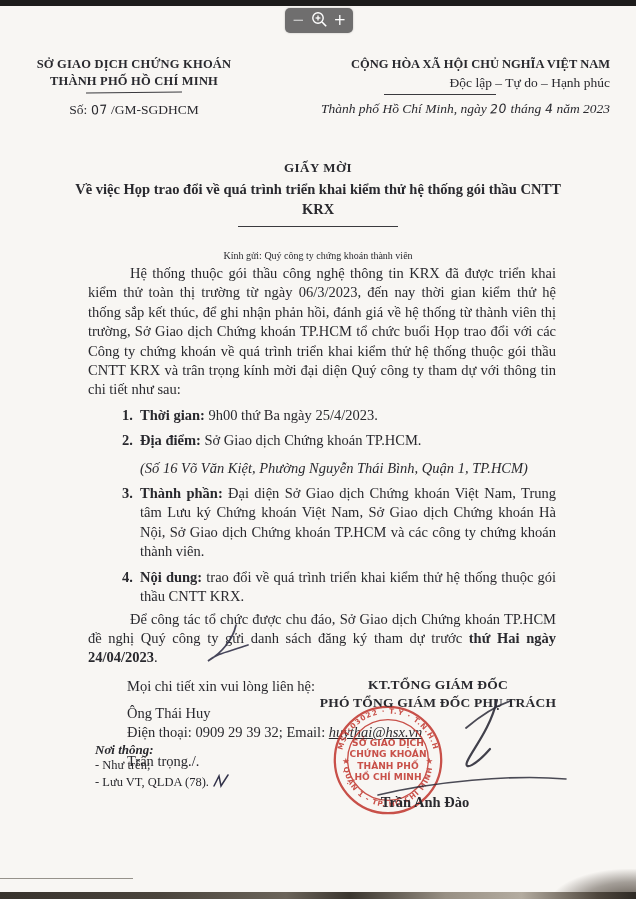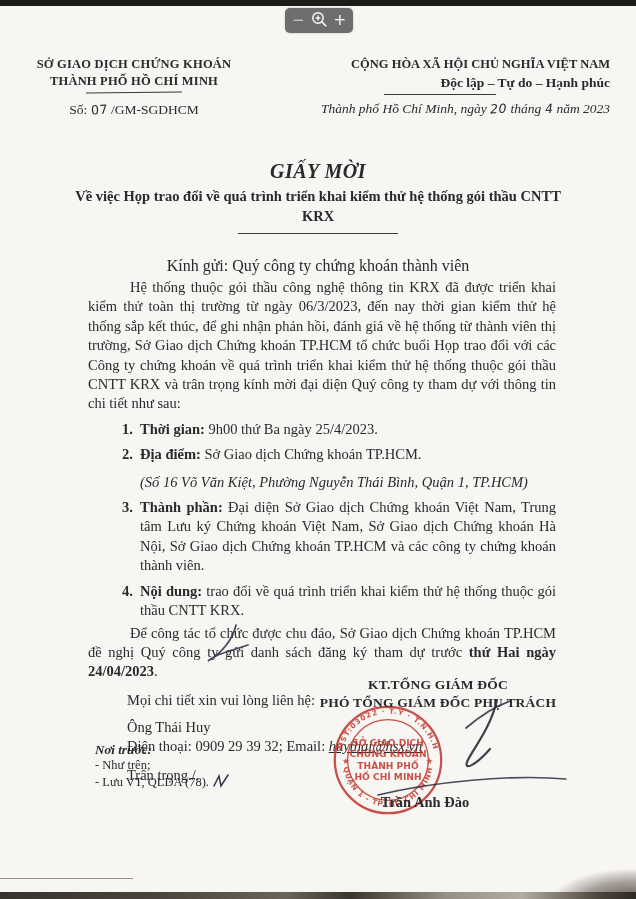--- a/index.html
+++ b/index.html
@@ -20,32 +20,32 @@
   .tb-btn{font-family:"DejaVu Sans",sans-serif;font-size:15px;line-height:1;cursor:pointer;user-select:none;}
   .tb-minus{color:#c9c9c9;}
   .tb-plus{color:#ffffff;}
   
   .doc{position:absolute;top:6px;left:0;width:636px;height:718px;}
   .header{display:flex;margin-top:50px;}
   .header-left{width:268px;text-align:center;}
   .header-right{width:340px;text-align:right;margin-left:2px;}
   .org-line{font-weight:bold;font-size:12.5px;line-height:17px;letter-spacing:.2px;}
   .nat-line1{font-weight:bold;font-size:12.5px;line-height:17px;}
-  .nat-line2{font-weight:bold;font-size:13.5px;line-height:19px;}
+  .nat-line2{font-weight:normal;font-size:13.5px;line-height:19px;}
   .rule{border:0;border-top:1.5px solid #3a3a3e;margin:2px auto 0;}
   .rule-left{width:96px;transform:rotate(-.6deg);}
   .rule-right{width:112px;}
   .ref-line{font-size:13.5px;margin-top:9px;}
   .date-line{font-style:italic;font-size:13.5px;margin-top:6px;}
   .hand{font-family:"DejaVu Sans",sans-serif;font-size:12.5px;display:inline-block;transform:rotate(-3deg);letter-spacing:.5px;}
   .title-block{text-align:center;margin-top:42px;}
-  .title-main{font-weight:bold;font-size:20px;letter-spacing:.5px;font-style:italic;}
+  .title-main{font-weight:bold;font-size:13px;letter-spacing:.5px;}
   .title-sub{font-weight:bold;font-size:14.5px;line-height:20px;margin-top:3px;}
   .title-rule{border:0;border-top:1.5px solid #3a3a3e;width:160px;margin:7px auto 0;}
-  .salutation{text-align:center;font-size:16px;margin-top:23px;}
+  .salutation{text-align:center;font-size:10px;margin-top:23px;}
   .doc-body{padding:0 80px 0 88px;font-size:14.5px;line-height:19.4px;text-align:justify;}
   .para-indent{text-indent:42px;margin-top:3px;}
   .list{margin-top:4px;}
   .list-item{position:relative;padding-left:52px;margin-top:6px;}
   .list-no{position:absolute;left:34px;font-weight:bold;}
   .list-label{font-weight:bold;}
   .list-note{padding-left:52px;font-style:italic;margin-top:8px;}
   .contact{margin-left:39px;margin-top:9px;text-align:left;}
   .contact div{line-height:18.5px;}
   .contact-intro{margin-bottom:9px;}
@@ -193,21 +193,21 @@
     <path d="M 6,109 C 60,96 140,88 194,93" fill="none" stroke="#2c2c38" stroke-width="1.6" stroke-linecap="round" opacity=".85"></path>
   </svg>
 
   <div class="signer-name">Trần Anh Đào</div>
 
   <svg class="initial-svg" viewBox="0 0 62 48">
     <path d="M 40,3 C 37,17 26,31 12,39 C 22,31 32,30 52,23" fill="none" stroke="#33334a" stroke-width="1.7" stroke-linecap="round" opacity=".9"></path>
   </svg>
 
   <div class="recipients">
-    <div class="recipients-label">Nơi trước:</div>
+    <div class="recipients-label">Nơi thông:</div>
     <div class="recipients-line">- Như trên;</div>
     <div class="recipients-line">
       <span>- Lưu VT, QLDA (78).</span>
       <svg class="qlda-mark" width="18" height="14" viewBox="0 0 18 14">
         <path d="M 2,12 L 7,2 L 9,12 L 16,1" fill="none" stroke="#33334a" stroke-width="1.5" stroke-linecap="round"></path>
       </svg>
     </div>
   </div>
 
   <div class="stray-line"></div>

